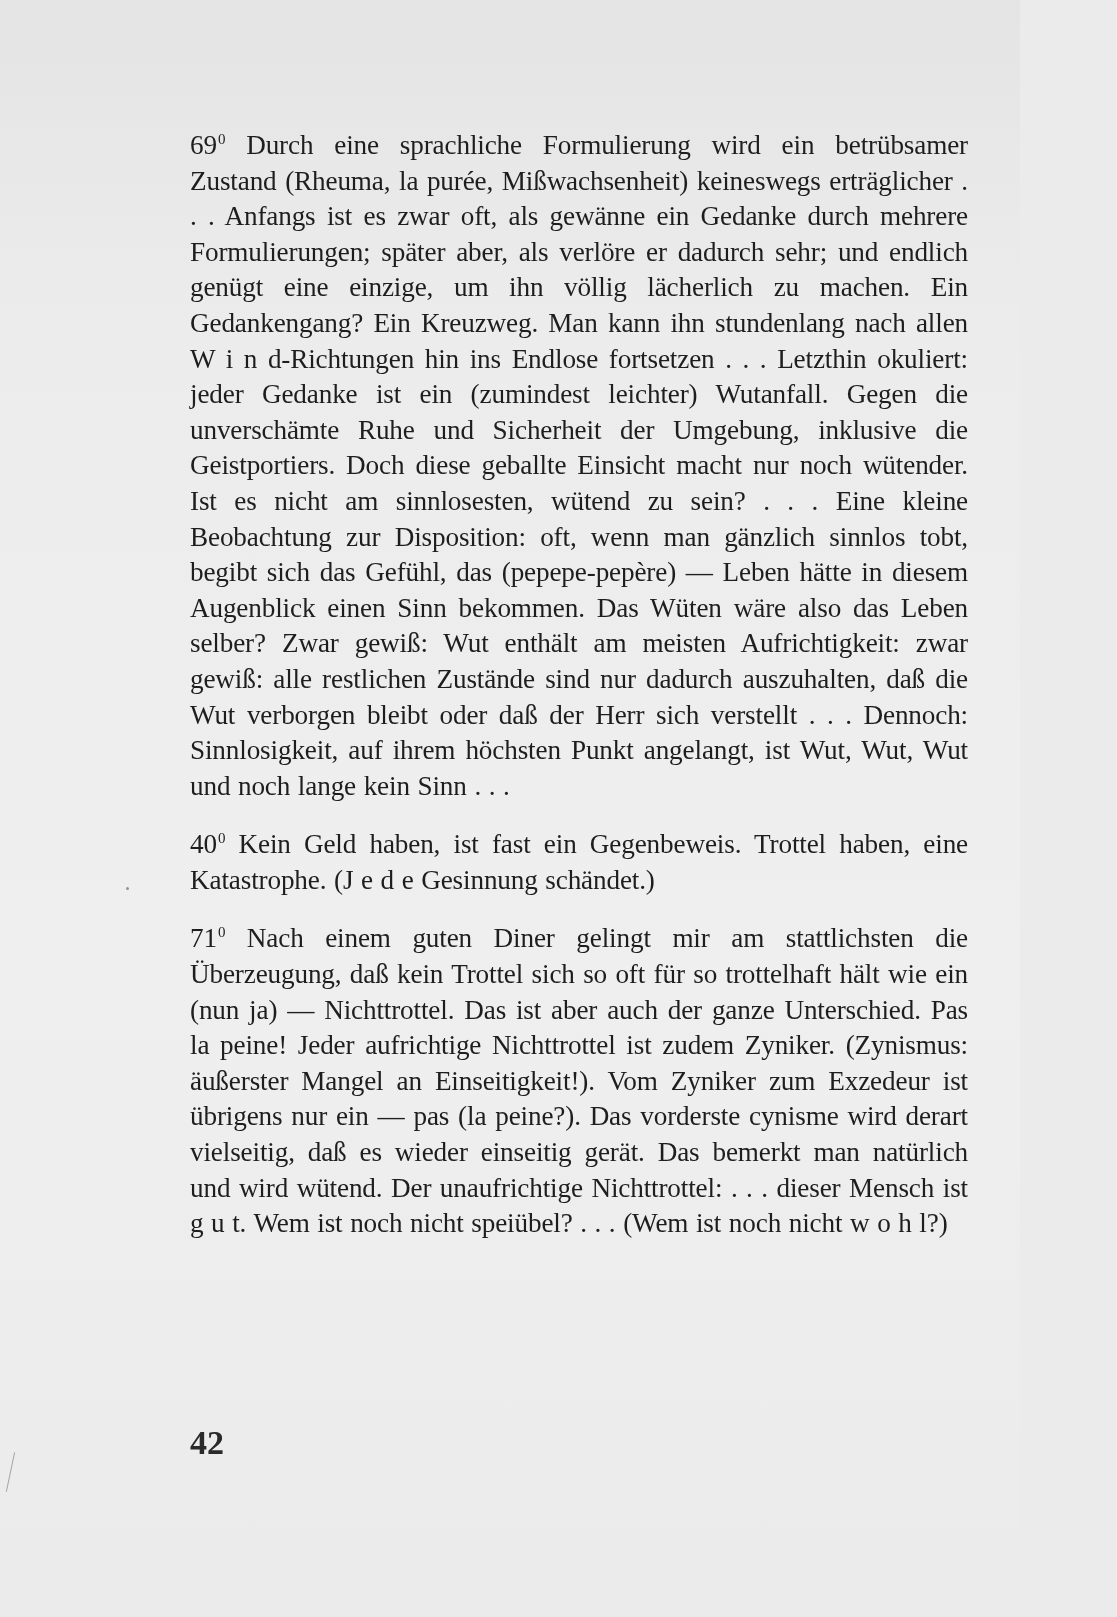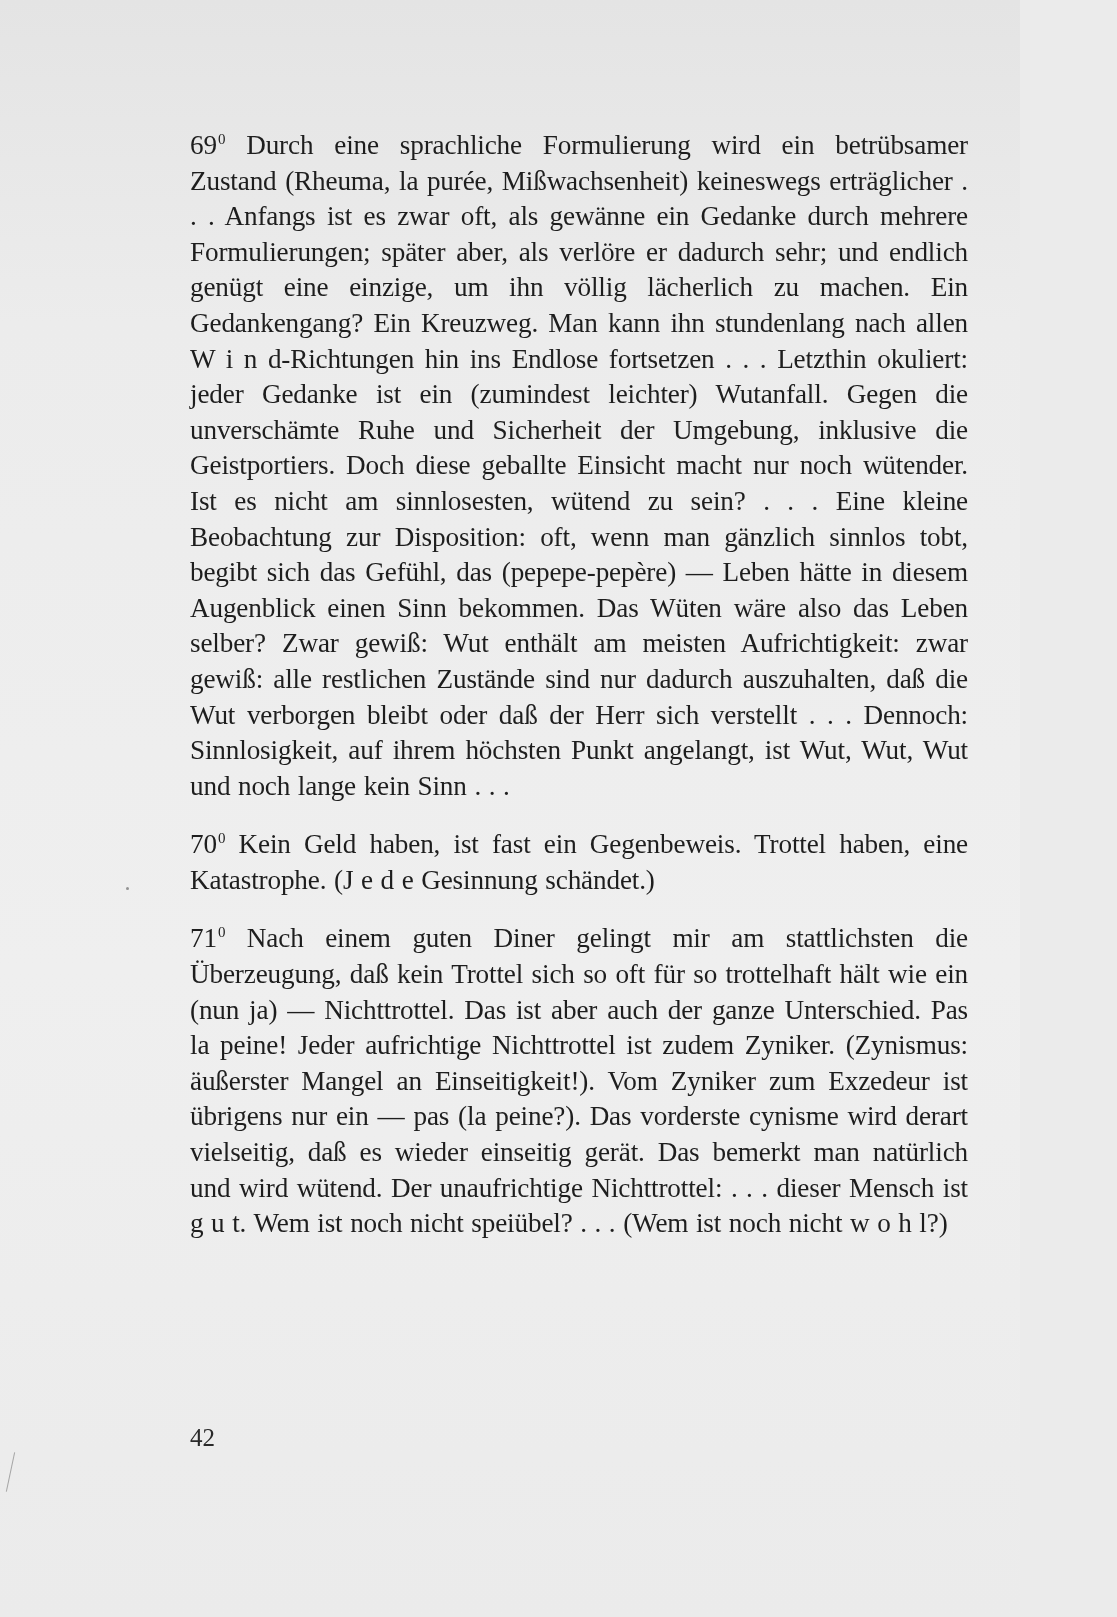--- a/index.html
+++ b/index.html
@@ -36,22 +36,22 @@
     letter-spacing: -0.15px;
     word-spacing: 1px;
   }
   .para + .para { margin-top: 17px; }
   .para .num { }
   .para .deg { font-size: 15px; vertical-align: 10px; margin-left: 1px; }
   .page-number {
     position: absolute;
     left: 190px;
     top: 1424px;
-    font-size: 25px;
-    font-weight: normal;
+    font-size: 34px;
+    font-weight: bold;
     color: #2a2a2a;
   }
   .mark {
     position: absolute;
     left: 10px; top: 1452px;
     width: 1px; height: 40px;
     background: #777;
     transform: rotate(12deg);
     opacity: 0.6;
   }
@@ -63,19 +63,19 @@
     background: #555;
     opacity: 0.6;
   }
 </style>
 </head>
 <body>
 
 <div class="page">
   <div class="text-block">
     <p class="para"><span class="num">69</span><span class="deg">0</span><span> Durch eine sprachliche Formulierung wird ein betrübsamer Zustand (Rheuma, la purée, Mißwachsenheit) keineswegs erträglicher . . . Anfangs ist es zwar oft, als gewänne ein Gedanke durch mehrere Formulierungen; später aber, als verlöre er dadurch sehr; und endlich genügt eine einzige, um ihn völlig lächerlich zu machen. Ein Gedankengang? Ein Kreuzweg. Man kann ihn stundenlang nach allen W i n d-Richtungen hin ins Endlose fortsetzen . . . Letzthin okuliert: jeder Gedanke ist ein (zumindest leichter) Wutanfall. Gegen die unverschämte Ruhe und Sicherheit der Umgebung, inklusive die Geistportiers. Doch diese geballte Einsicht macht nur noch wütender. Ist es nicht am sinnlosesten, wütend zu sein? . . . Eine kleine Beobachtung zur Disposition: oft, wenn man gänzlich sinnlos tobt, begibt sich das Gefühl, das (pepepe-pepère) — Leben hätte in diesem Augenblick einen Sinn bekommen. Das Wüten wäre also das Leben selber? Zwar gewiß: Wut enthält am meisten Aufrichtigkeit: zwar gewiß: alle restlichen Zustände sind nur dadurch auszuhalten, daß die Wut verborgen bleibt oder daß der Herr sich verstellt . . . Dennoch: Sinnlosigkeit, auf ihrem höchsten Punkt angelangt, ist Wut, Wut, Wut und noch lange kein Sinn . . .</span></p>
-    <p class="para"><span class="num">70</span><span class="deg">0</span><span> Kein Geld haben, ist fast ein Gegenbeweis. Trottel haben, eine Katastrophe. (J e d e Gesinnung schändet.)</span></p>
+    <p class="para"><span class="num">40</span><span class="deg">0</span><span> Kein Geld haben, ist fast ein Gegenbeweis. Trottel haben, eine Katastrophe. (J e d e Gesinnung schändet.)</span></p>
     <p class="para"><span class="num">71</span><span class="deg">0</span><span> Nach einem guten Diner gelingt mir am stattlichsten die Überzeugung, daß kein Trottel sich so oft für so trottelhaft hält wie ein (nun ja) — Nichttrottel. Das ist aber auch der ganze Unterschied. Pas la peine! Jeder aufrichtige Nichttrottel ist zudem Zyniker. (Zynismus: äußerster Mangel an Einseitigkeit!). Vom Zyniker zum Exzedeur ist übrigens nur ein — pas (la peine?). Das vorderste cynisme wird derart vielseitig, daß es wieder einseitig gerät. Das bemerkt man natürlich und wird wütend. Der unaufrichtige Nichttrottel: . . . dieser Mensch ist g u t. Wem ist noch nicht speiübel? . . . (Wem ist noch nicht w o h l?)</span></p>
   </div>
   <div class="page-number">42</div>
   <div class="mark"></div>
   <div class="dot"></div>
 </div>
 
 </body></html>

